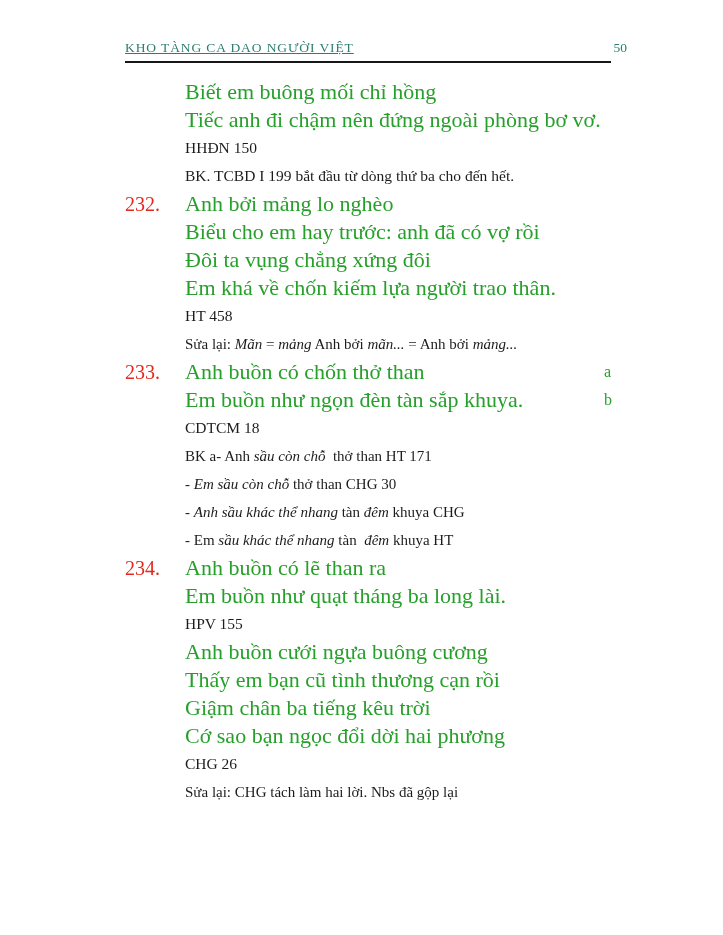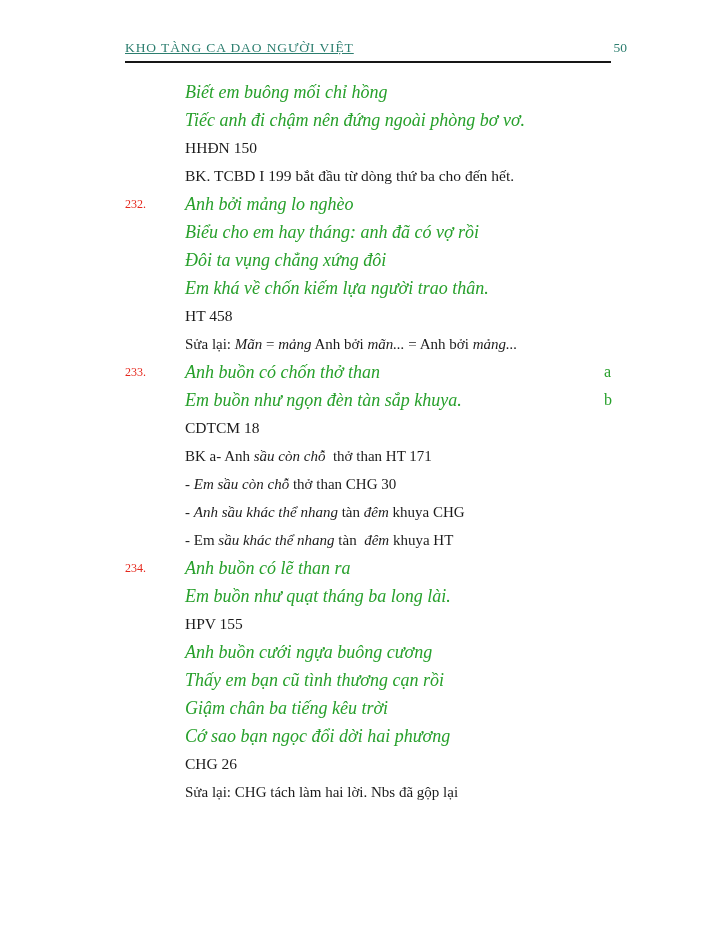--- a/index.html
+++ b/index.html
@@ -52,38 +52,37 @@
     height: 28px;
     line-height: 28px;
     white-space: nowrap;
   }
   .line .txt {
     display: inline-block;
     margin-left: 185px;
   }
   .line.verse .txt {
     color: var(--green, #27a02b);
-    font-size: 18px;
-    font-style: italic;
+    font-size: 22px;
   }
   .line.ref .txt {
     color: var(--ink, #1c1c1c);
     font-size: 15.5px;
   }
   .line.note .txt {
     color: var(--ink, #1c1c1c);
     font-size: 15px;
     text-align: right;
   }
   .entry-number {
     position: absolute;
     left: 125px;
     top: 0;
     color: var(--red, #e5271c);
-    font-size: 12px;
+    font-size: 20px;
   }
   .line-marker {
     position: absolute;
     left: 604px;
     top: 0;
     color: var(--green, #27a02b);
     font-size: 16px;
   }
 </style>
 </head>
@@ -92,21 +91,21 @@
 <div class="page">
   <div class="header-title">KHO TÀNG CA DAO NGƯỜI VIỆT</div>
   <div class="page-num">50</div>
   <div class="header-rule"></div>
   <div class="content">
       <div class="line verse"><span class="txt"><span>Biết em buông mối chỉ hồng</span></span></div>
       <div class="line verse"><span class="txt"><span>Tiếc anh đi chậm nên đứng ngoài phòng bơ vơ.</span></span></div>
       <div class="line ref"><span class="txt"><span>HHĐN 150</span></span></div>
       <div class="line ref"><span class="txt"><span>BK. TCBD I 199 bắt đầu từ dòng thứ ba cho đến hết.</span></span></div>
       <div class="line verse"><span class="entry-number">232.</span><span class="txt"><span>Anh bởi mảng lo nghèo</span></span></div>
-      <div class="line verse"><span class="txt"><span>Biểu cho em hay tháng: anh đã có vợ rồi</span></span></div>
+      <div class="line verse"><span class="txt"><span>Biểu cho em hay trước: anh đã có vợ rồi</span></span></div>
       <div class="line verse"><span class="txt"><span>Đôi ta vụng chẳng xứng đôi</span></span></div>
       <div class="line verse"><span class="txt"><span>Em khá về chốn kiếm lựa người trao thân.</span></span></div>
       <div class="line ref"><span class="txt"><span>HT 458</span></span></div>
       <div class="line note"><span class="txt"><span>Sửa lại: </span><i>Mãn</i><span> = </span><i>mảng</i><span> Anh bởi </span><i>mãn...</i><span> = Anh bởi </span><i>mảng...</i></span></div>
       <div class="line verse"><span class="entry-number">233.</span><span class="txt"><span>Anh buồn có chốn thở than</span></span><span class="line-marker">a</span></div>
       <div class="line verse"><span class="txt"><span>Em buồn như ngọn đèn tàn sắp khuya.</span></span><span class="line-marker">b</span></div>
       <div class="line ref"><span class="txt"><span>CDTCM 18</span></span></div>
       <div class="line note"><span class="txt"><span>BK a- Anh </span><i>sầu còn chỗ</i><span> &nbsp;thở than HT 171</span></span></div>
       <div class="line note"><span class="txt"><span>- </span><i>Em sầu còn chỗ</i><span> thở than CHG 30</span></span></div>
       <div class="line note"><span class="txt"><span>- </span><i>Anh sầu khác thể nhang</i><span> tàn </span><i>đêm</i><span> khuya CHG</span></span></div>

